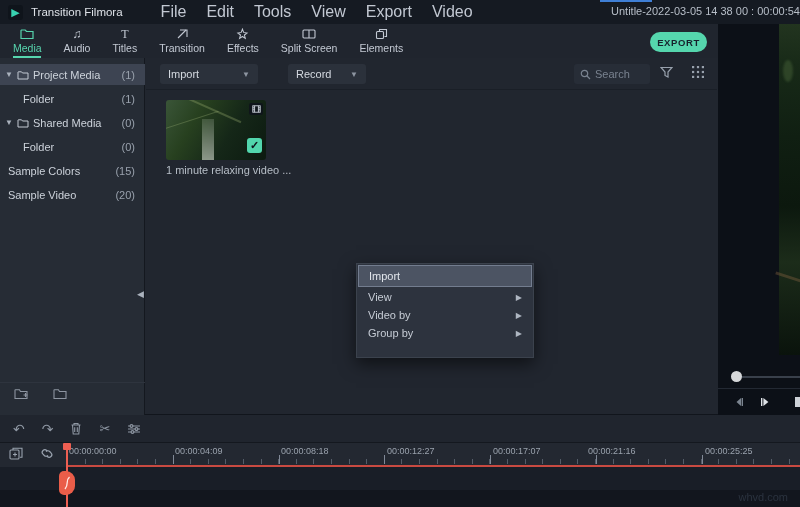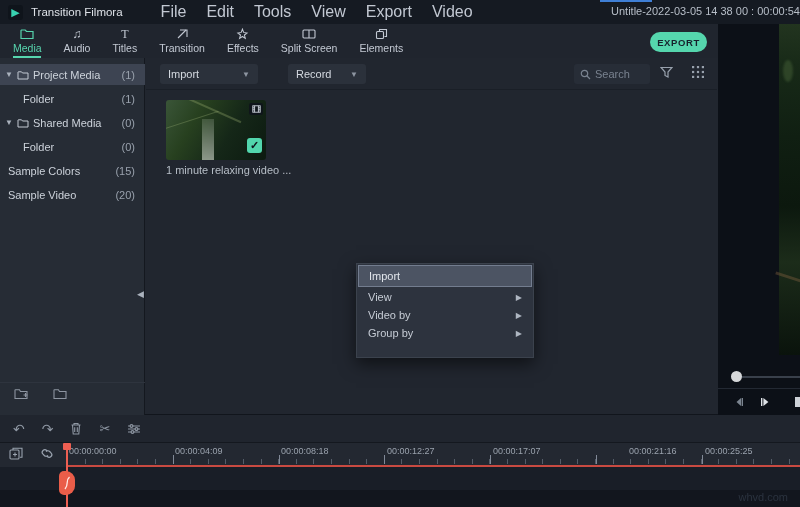--- a/index.html
+++ b/index.html
@@ -380,21 +380,21 @@
     </span>
   </div>
   <div class="ruler">
     <div class="ruler-minor"></div>
     <div class="ruler-major"></div>
     <span class="ruler-label" style="left:7px;">00:00:00:00</span>
     <span class="ruler-label" style="left:113px;">00:00:04:09</span>
     <span class="ruler-label" style="left:219px;">00:00:08:18</span>
     <span class="ruler-label" style="left:325px;">00:00:12:27</span>
     <span class="ruler-label" style="left:431px;">00:00:17:07</span>
-    <span class="ruler-label" style="left:567px;">00:00:21:16</span>
+    <span class="ruler-label" style="left:526px;">00:00:21:16</span>
     <span class="ruler-label" style="left:643px;">00:00:25:25</span>
   </div>
 </div>
 
 <div class="tracks"></div>
 <div class="tracks-lower"></div>
 <div class="red-line"></div>
 
 <div class="playhead-line"></div>
 <div class="playhead-top"></div>

